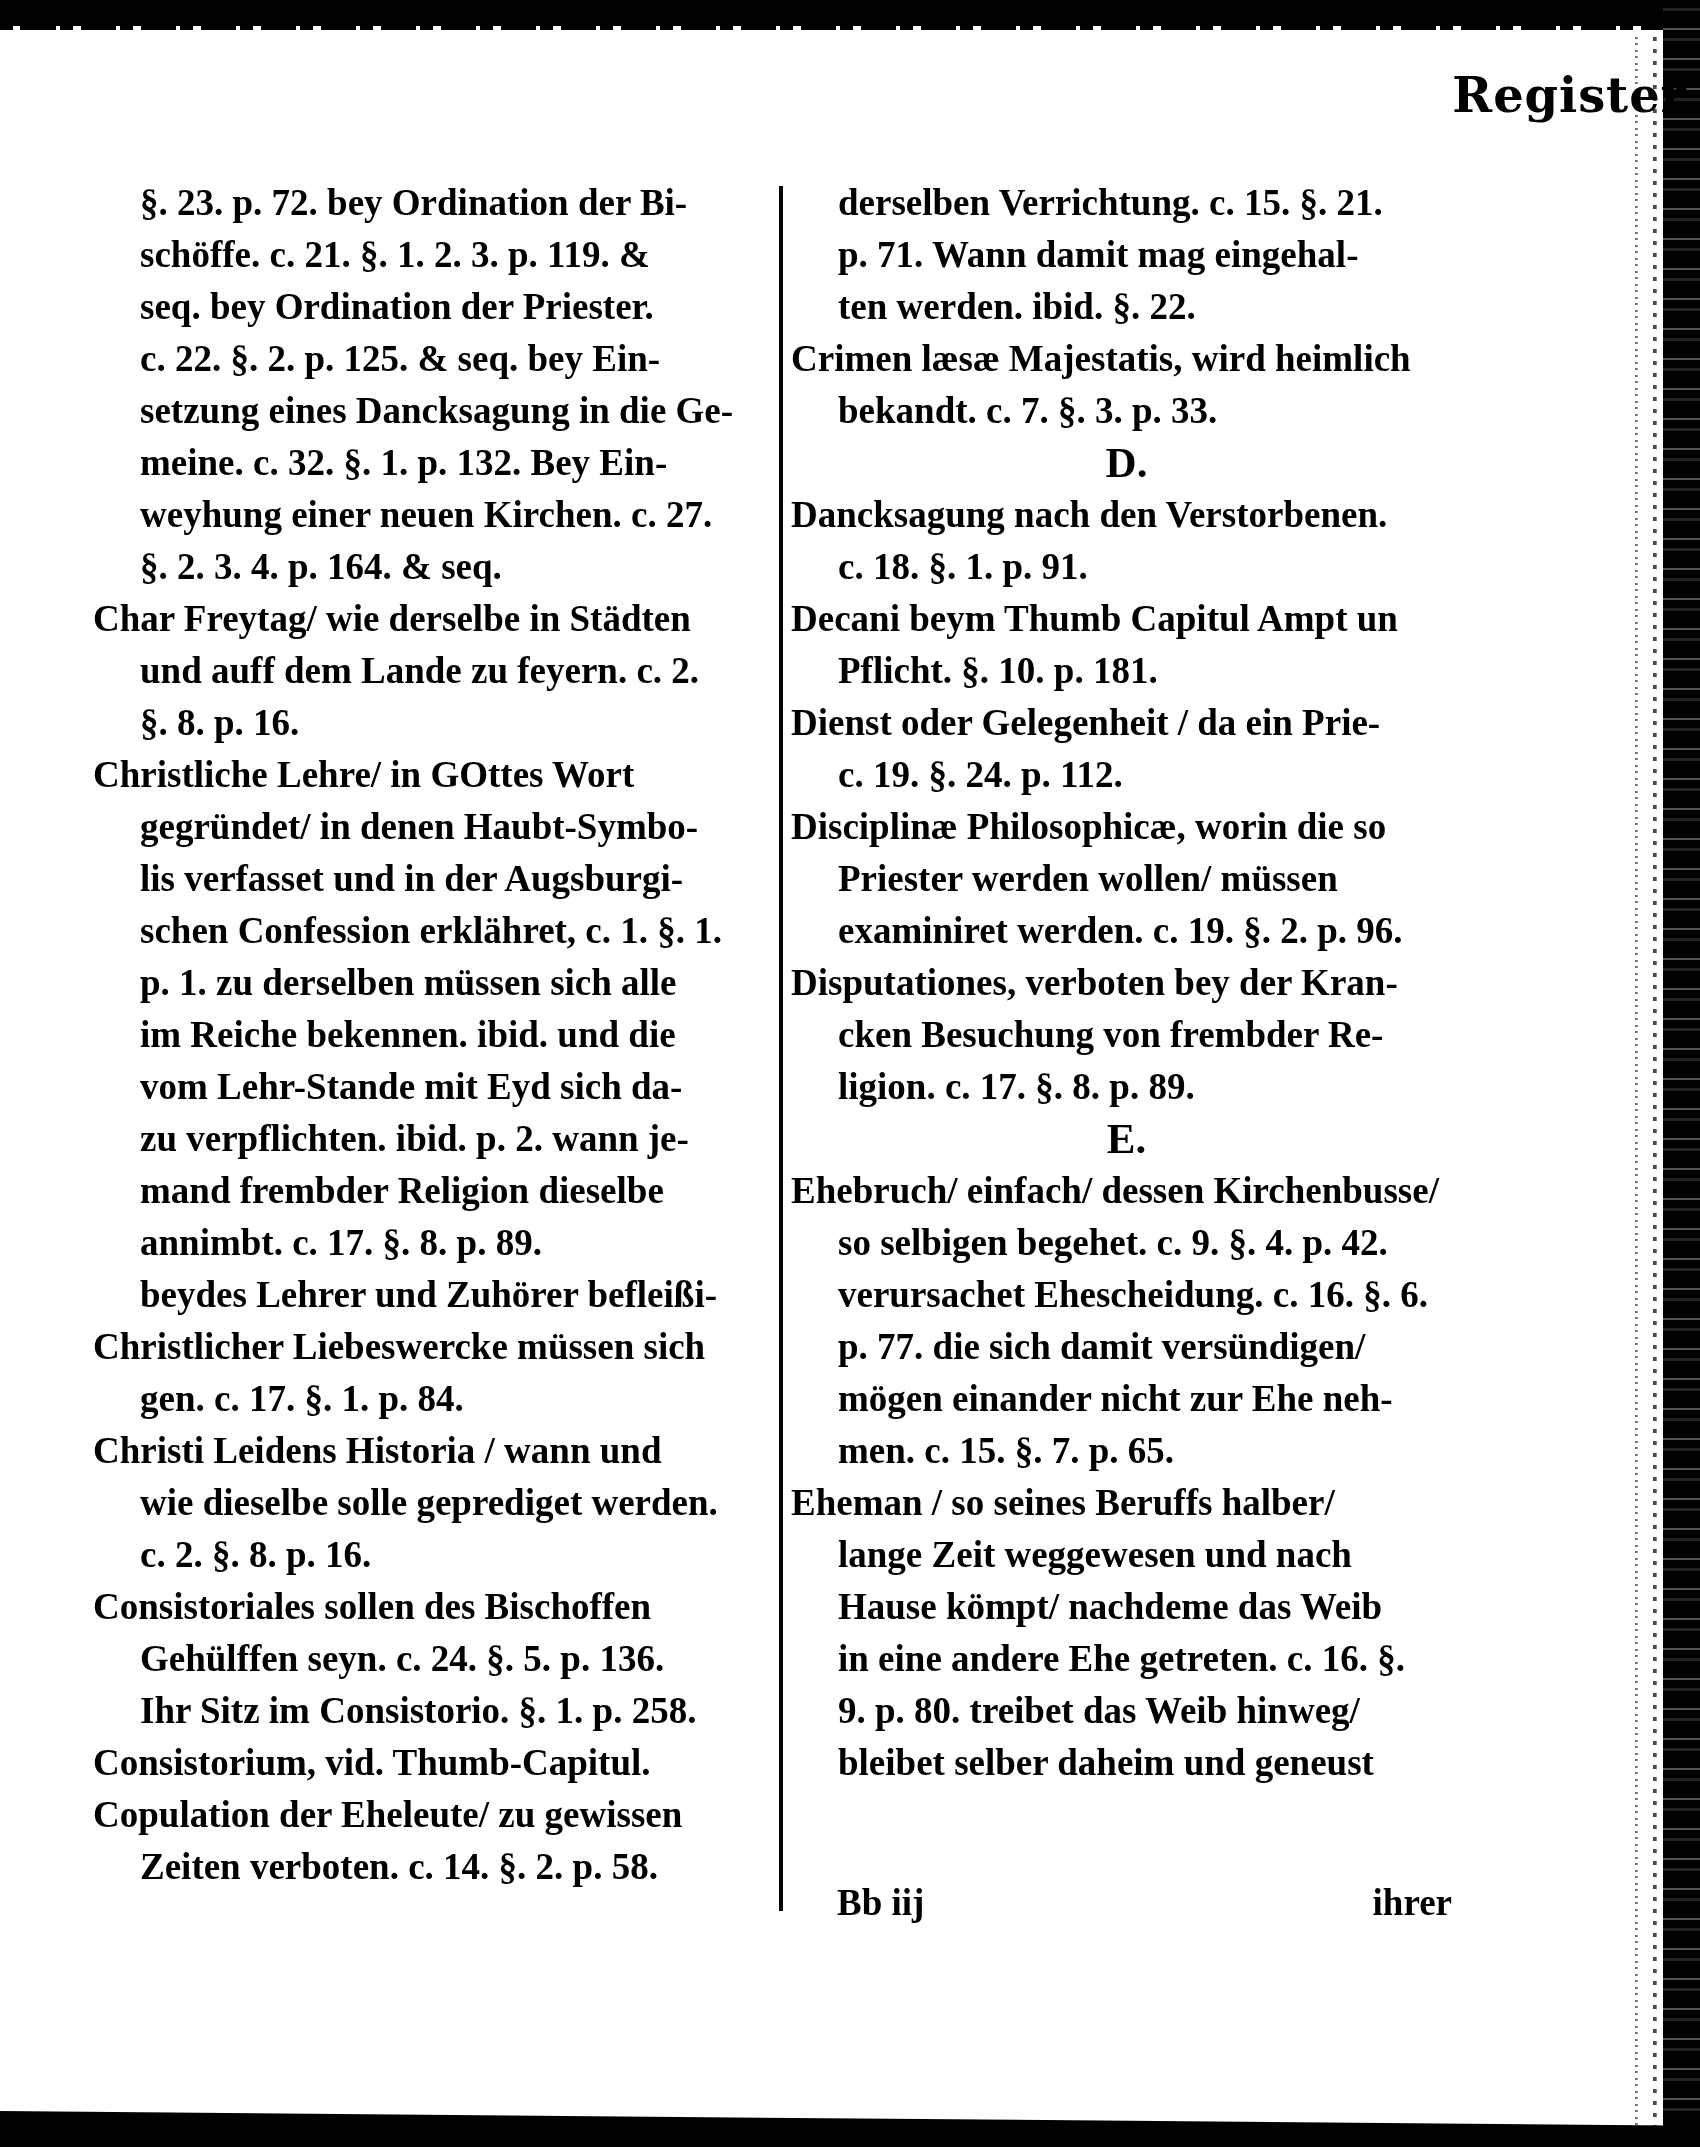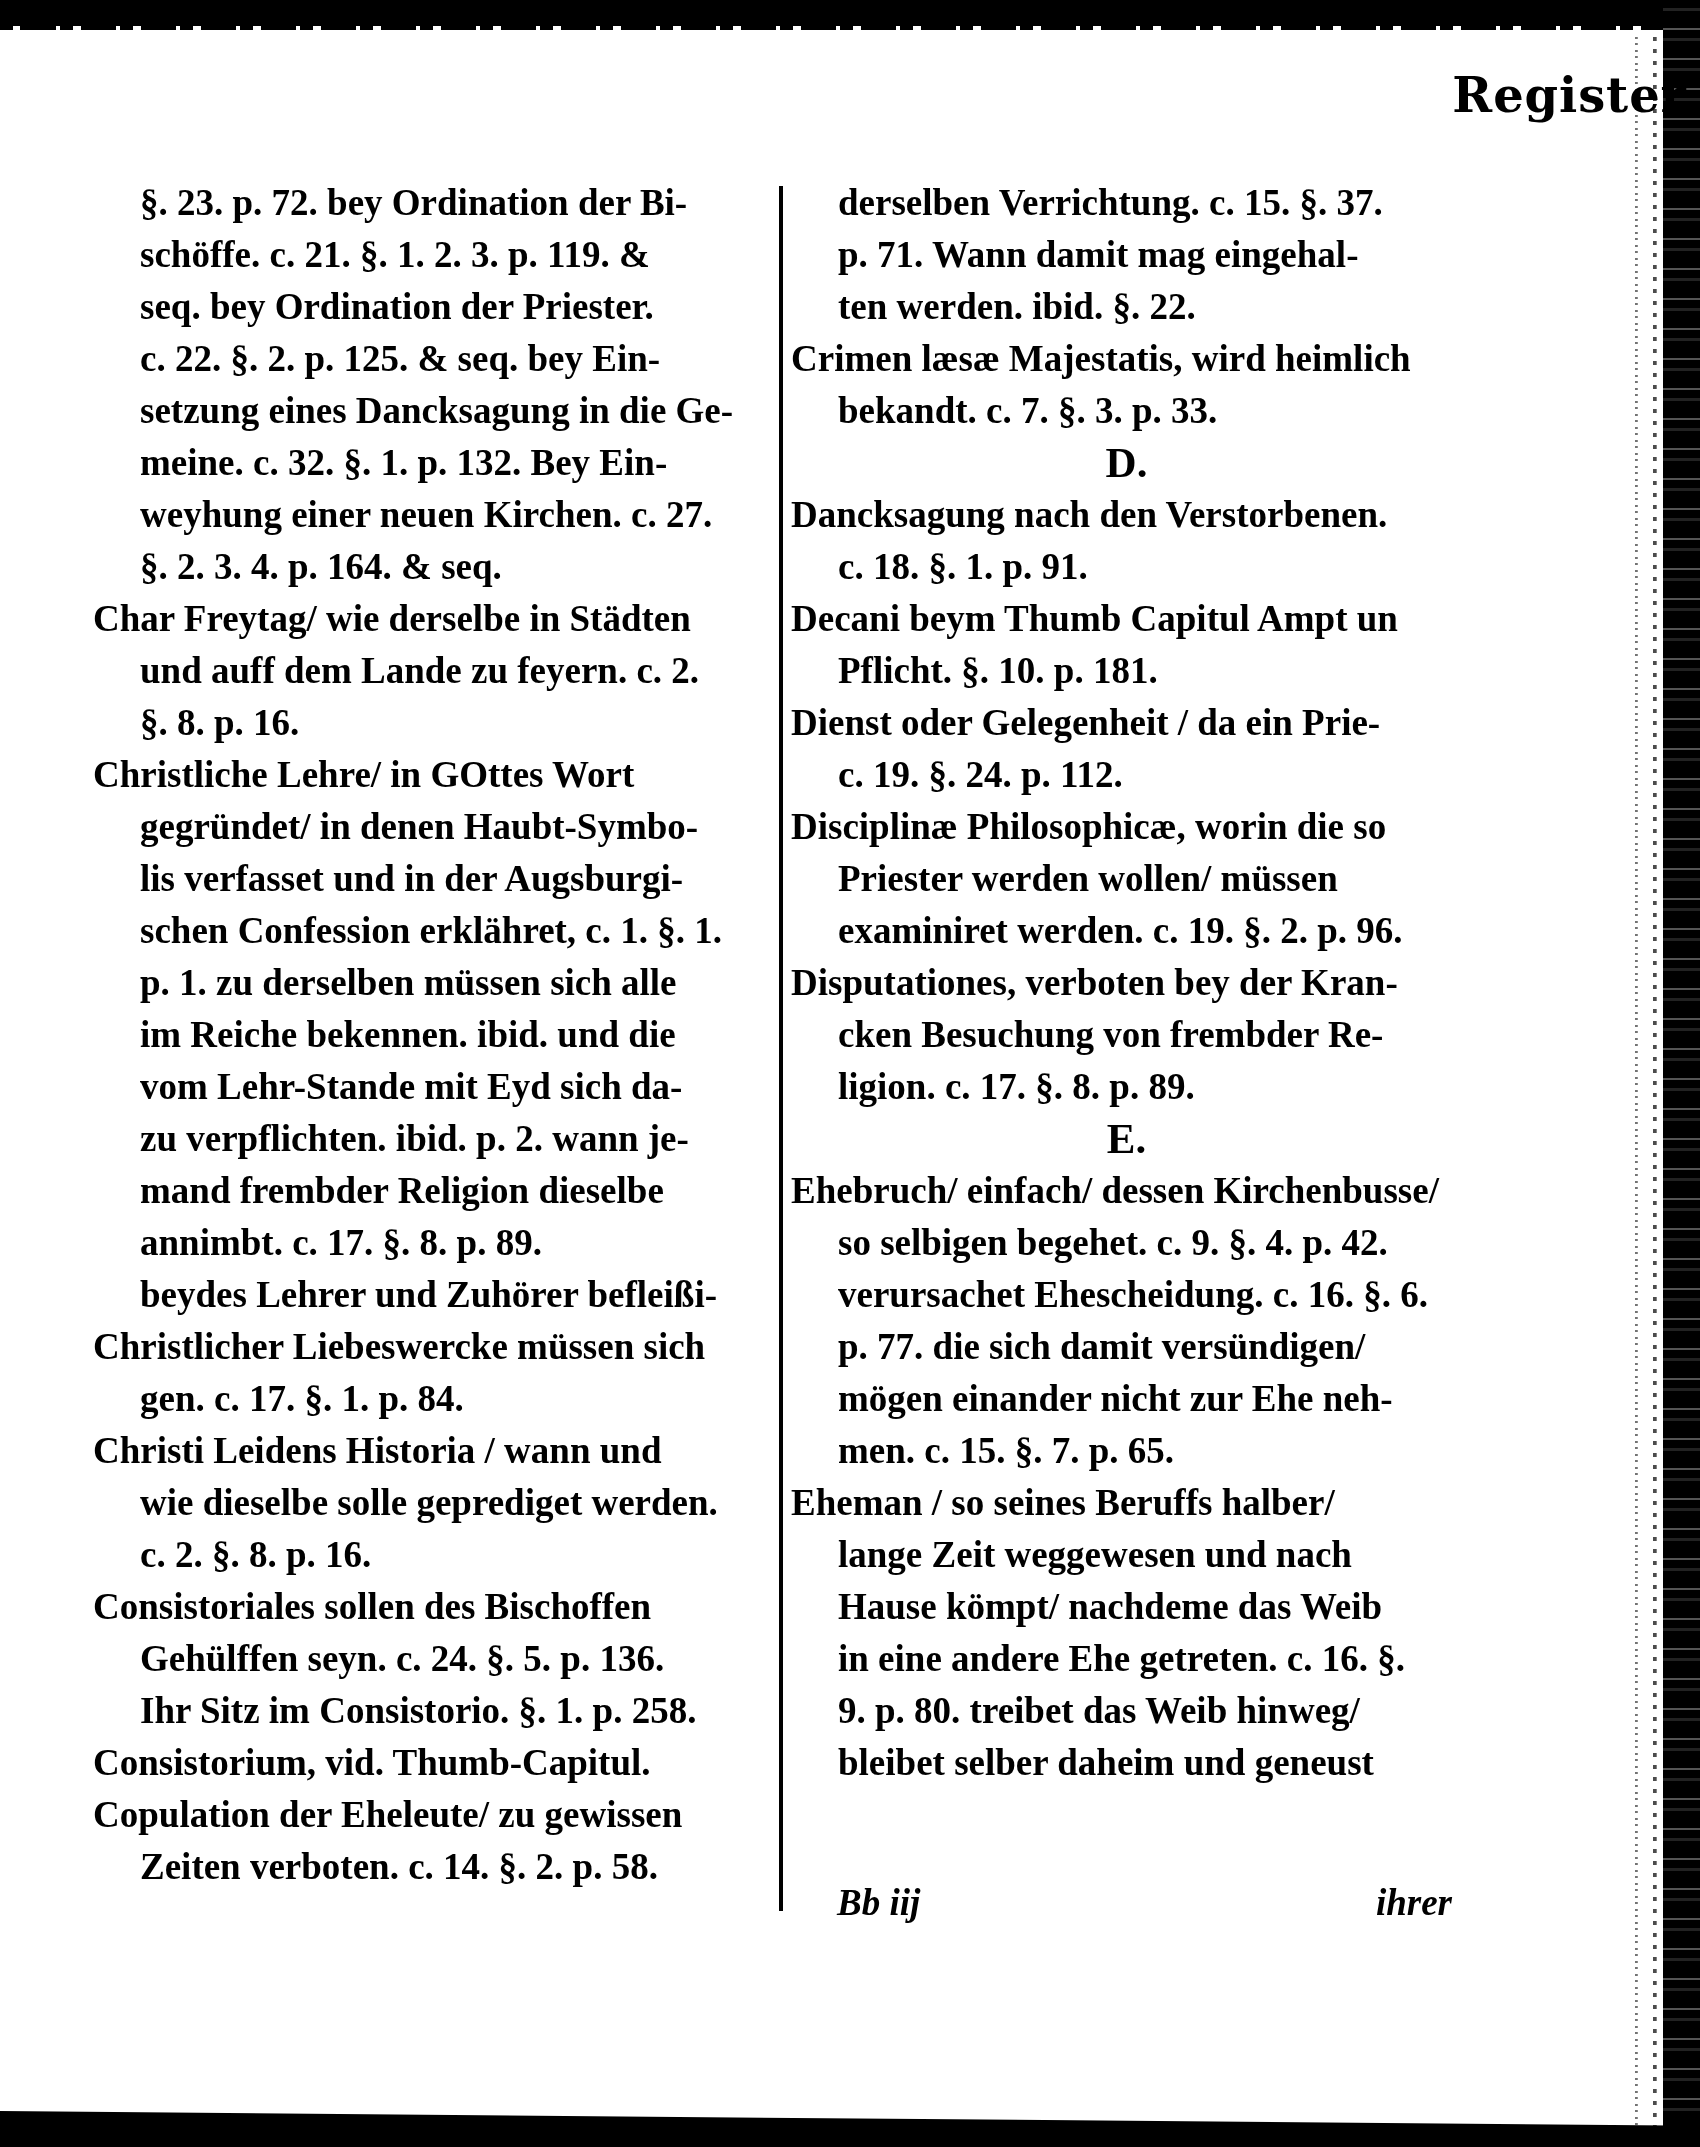--- a/index.html
+++ b/index.html
@@ -50,21 +50,21 @@
     .col-right { left: 791px; width: 671px; }
     .line { white-space: nowrap; height: 52px; overflow: visible; }
     .line.lead { padding-left: 0; }
     .line.cont { padding-left: 47px; }
     .letter-head {
       text-align: center; height: 52px; font-size: 43px; font-weight: bold;
       padding-left: 0;
     }
     .footer-line {
       position: absolute; top: 1881px; left: 837px; width: 615px; height: 52px;
-      font-family: "Liberation Serif", "DejaVu Serif", serif; font-weight: bold; font-size: 37px; font-style: italic;
+      font-family: "Liberation Serif", "DejaVu Serif", serif; font-weight: bold; font-size: 37px;
     }
     .footer-sig { position: absolute; left: 0; top: 0; }
     .footer-catch { position: absolute; right: 0; top: 0; }
   </style>
 </head>
 <body>
 
 <div class="scan-top"></div>
 <div class="scan-right"></div>
 <div class="scan-right-inner"></div>
@@ -103,21 +103,21 @@
     <div class="line cont">wie dieselbe solle geprediget werden.</div>
     <div class="line cont">c. 2. §. 8. p. 16.</div>
     <div class="line lead">Consistoriales sollen des Bischoffen</div>
     <div class="line cont">Gehülffen seyn. c. 24. §. 5. p. 136.</div>
     <div class="line cont">Ihr Sitz im Consistorio. §. 1. p. 258.</div>
     <div class="line lead">Consistorium, vid. Thumb-Capitul.</div>
     <div class="line lead">Copulation der Eheleute/ zu gewissen</div>
     <div class="line cont">Zeiten verboten. c. 14. §. 2. p. 58.</div>
   </div>
 <div class="column col-right" id="col-right">
-    <div class="line cont">derselben Verrichtung. c. 15. §. 37.</div>
+    <div class="line cont">derselben Verrichtung. c. 15. §. 21.</div>
     <div class="line cont">p. 71. Wann damit mag eingehal-</div>
     <div class="line cont">ten werden. ibid. §. 22.</div>
     <div class="line lead">Crimen læsæ Majestatis, wird heimlich</div>
     <div class="line cont">bekandt. c. 7. §. 3. p. 33.</div>
     <div class="letter-head">D.</div>
     <div class="line lead">Dancksagung nach den Verstorbenen.</div>
     <div class="line cont">c. 18. §. 1. p. 91.</div>
     <div class="line lead">Decani beym Thumb Capitul Ampt un</div>
     <div class="line cont">Pflicht. §. 10. p. 181.</div>
     <div class="line lead">Dienst oder Gelegenheit / da ein Prie-</div>

